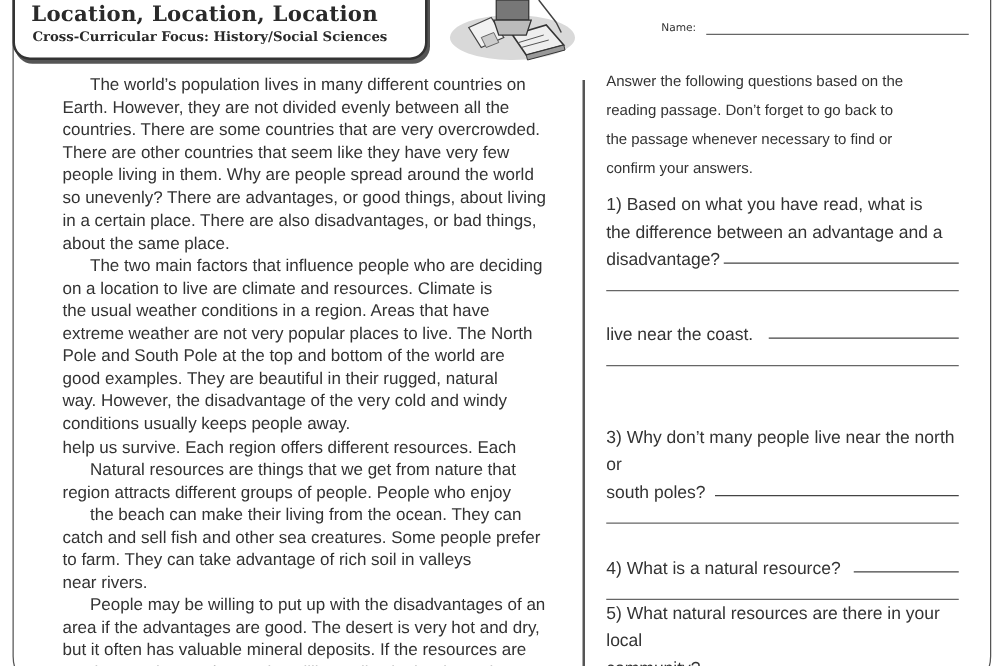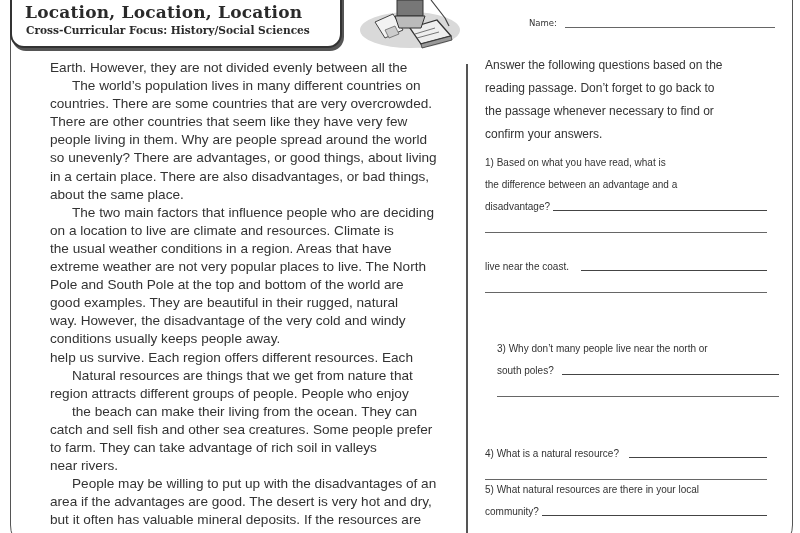--- a/index.html
+++ b/index.html
@@ -127,21 +127,21 @@
       font-weight: normal;
       font-size: 12px;
       line-height: 23px;
       color: #333;
     }
     .instructions span { display:block; white-space: nowrap; }
     .question {
       position: absolute;
       left: 485px;
       width: 282px;
-      font-size: 10px;
+      font-size: 14px;
       line-height: 22px;
       color: #333;
     }
     .question .qline {
       display: flex;
       align-items: flex-start;
       white-space: nowrap;
     }
     .question .fill {
       flex: 1;
@@ -181,22 +181,22 @@
 
 <div class="name-field">
   <span>Name:</span>
   <span class="name-line"></span>
 </div>
 
 <div class="divider"></div>
 
 <div class="passage">
   <p>
+    <span class="line indent">The world’s population lives in many different countries on</span>
     <span class="line">Earth. However, they are not divided evenly between all the</span>
-    <span class="line indent">The world’s population lives in many different countries on</span>
     <span class="line">countries. There are some countries that are very overcrowded.</span>
     <span class="line">There are other countries that seem like they have very few</span>
     <span class="line">people living in them. Why are people spread around the world</span>
     <span class="line">so unevenly? There are advantages, or good things, about living</span>
     <span class="line">in a certain place. There are also disadvantages, or bad things,</span>
     <span class="line">about the same place.</span>
   </p>
   <p>
     <span class="line indent">The two main factors that influence people who are deciding</span>
     <span class="line">on a location to live are climate and resources. Climate is</span>
@@ -242,21 +242,21 @@
 </div>
 
 <div class="question" style="top:256px;">
   <div class="qline">
     <span>live near the coast.</span>
     <span class="fill" style="margin-left:12px;"></span>
   </div>
   <div class="fullline"></div>
 </div>
 
-<div class="question" style="top:338px;margin-left:12px;">
+<div class="question" style="top:338px;">
   <div>3) Why don’t many people live near the north or</div>
   <div class="qline">
     <span>south poles?</span>
     <span class="fill" style="margin-left:8px;"></span>
   </div>
   <div class="fullline"></div>
 </div>
 
 <div class="question" style="top:443px;">
   <div class="qline">

